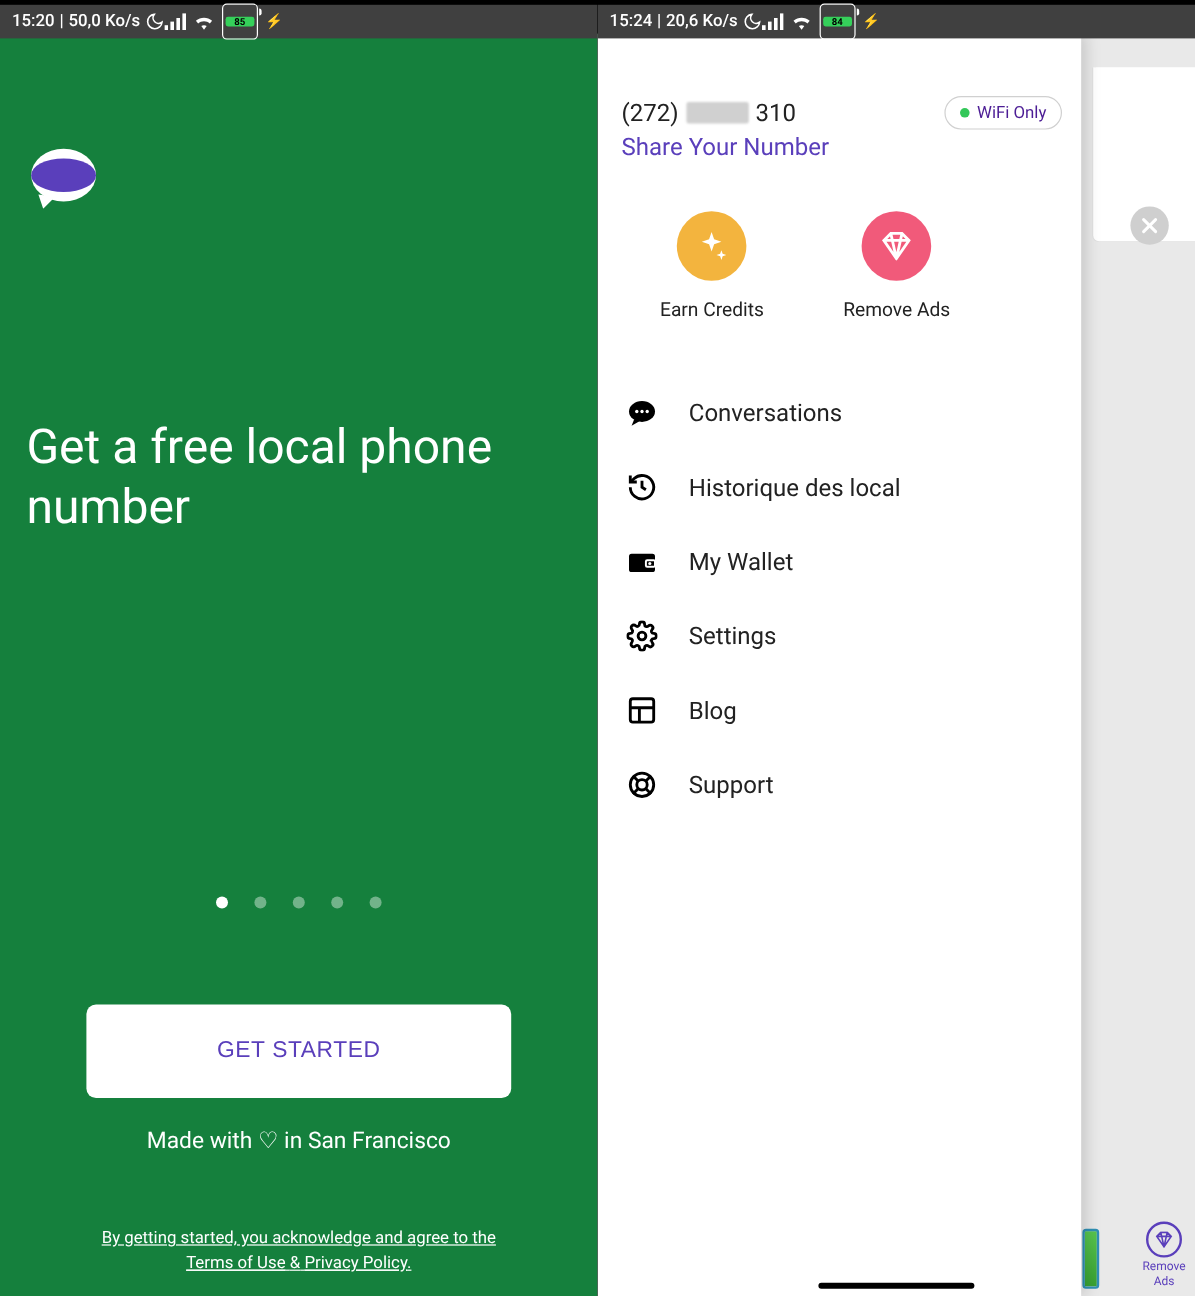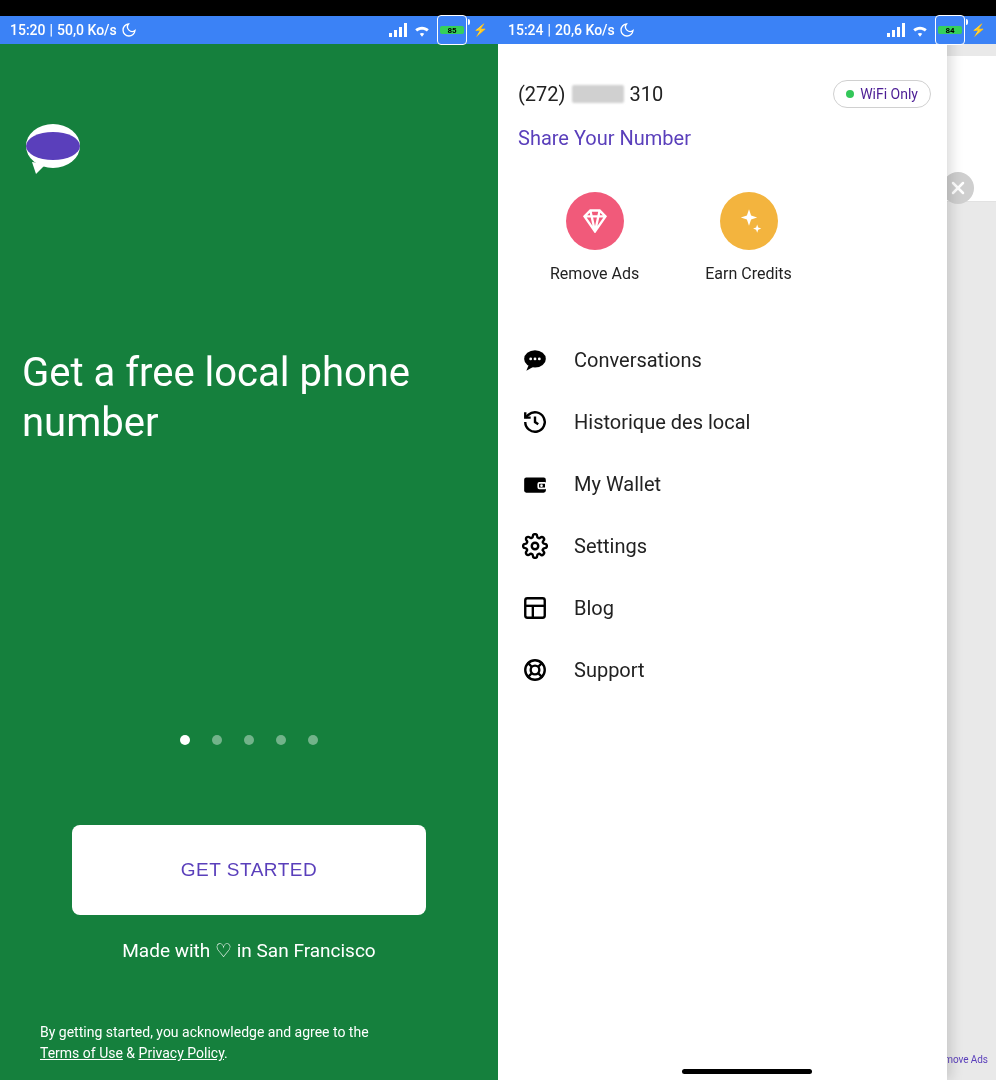--- a/index.html
+++ b/index.html
@@ -12,27 +12,26 @@
     overflow: hidden;
   }
   .screen {
     width: 498px;
     height: 1080px;
     position: relative;
     overflow: hidden;
   }
   .status-bar {
     position: absolute;
-    top: 16px; left: 0; right: 0;
+    top: 4px; left: 0; right: 0;
     height: 28px;
-    background: #3b82f6;
+    background: #404040;
     color: #fff;
     display: flex;
     align-items: center;
-    justify-content: space-between;
     padding: 0 10px;
     font-size: 14px;
     font-weight: 500;
     z-index: 10;
   }
   .status-left { display: flex; align-items: center; gap: 4px; }
   .status-right { display: flex; align-items: center; gap: 6px; }
   .signal svg, .wifi svg, .moon svg, .battery svg { display: block; }
 
   
@@ -65,52 +64,54 @@
     width: 10px; height: 10px;
     border-radius: 50%;
     background: rgba(255,255,255,0.4);
   }
   .dot.active { background: #fff; }
   .get-started {
     background: #fff;
     color: #5a3fbb;
     border: none;
     border-radius: 8px;
-    height: 90px;
+    height: 78px;
     font-size: 19px;
     font-weight: 500;
     letter-spacing: 0.5px;
     margin: 0 50px 24px 50px;
     cursor: pointer;
   }
   .made-with {
     text-align: center;
     font-size: 19px;
     font-weight: 400;
     margin-bottom: 60px;
   }
   .disclaimer {
+    text-align: center;
     font-size: 14px;
     line-height: 1.5;
     margin-bottom: 16px;
     padding: 0 18px;
+    text-decoration: underline;
   }
   .disclaimer a { color: #fff; text-decoration: underline; }
   .disclaimer .amp { text-decoration: none; }
 
   
   .right-back {
     position: absolute;
     top: 28px; left: 0; right: 0; bottom: 0;
     background: #e9e9e9;
   }
   .drawer {
     position: absolute;
     top: 28px; left: 0;
-    width: 449px;
+    width: 403px;
     bottom: 0;
     background: #fff;
     box-shadow: 4px 0 12px rgba(0,0,0,0.15);
     display: flex;
     flex-direction: column;
   }
   .drawer-top {
     padding: 54px 20px 0 20px;
   }
   .phone-number {
@@ -142,21 +143,21 @@
   }
   .wifi-chip::before {
     content: "";
     width: 8px; height: 8px;
     background: #33c759;
     border-radius: 50%;
   }
   .share-link {
     color: #5a3fbb;
     font-size: 20px;
-    margin-top: 20px;
+    margin-top: 4px;
     cursor: pointer;
   }
   .action-row {
     display: flex;
     gap: 66px;
     padding: 42px 0 0 32px;
     margin-bottom: 46px;
   }
   .action-item {
     display: flex;
@@ -206,21 +207,21 @@
     display: flex;
     align-items: center;
     justify-content: center;
     color: #fff;
   }
   .remove-ads-corner {
     position: absolute;
     bottom: 6px;
     right: 8px;
     display: flex;
-    flex-direction: row;
+    flex-direction: column;
     align-items: center;
     gap: 2px;
     font-size: 10px;
     color: #5a3fbb;
   }
   .remove-ads-corner .ring {
     width: 30px; height: 30px;
     border: 2px solid #5a3fbb;
     border-radius: 50%;
     display: flex;
@@ -420,34 +421,34 @@
         <span class="phone-masked"></span>
         <span>310</span>
       </div>
       <div class="share-link">Share Your Number</div>
       <div class="wifi-chip">
         <span>WiFi Only</span>
       </div>
 
       <div class="action-row">
         <div class="action-item">
+          <div class="action-circle circle-orange">
+            <svg width="28" height="28" viewBox="0 0 24 24" fill="#fff">
+                <path d="M12 2l1.8 5.2L19 9l-5.2 1.8L12 16l-1.8-5.2L5 9l5.2-1.8L12 2zM19 15l.9 2.6L22.5 18.5l-2.6.9L19 22l-.9-2.6L15.5 18.5l2.6-.9L19 15z"></path>
+              </svg>
+          </div>
+          <span class="action-label">Earn Credits</span>
+        </div>
+        <div class="action-item">
           <div class="action-circle circle-pink">
             <svg width="28" height="24" viewBox="0 0 24 20" fill="none" stroke="#fff" stroke-width="2">
                 <path d="M3 6 L8 1 L16 1 L21 6 L12 19 Z M3 6 L21 6 M8 1 L12 19 M16 1 L12 19"></path>
               </svg>
           </div>
           <span class="action-label">Remove Ads</span>
-        </div>
-        <div class="action-item">
-          <div class="action-circle circle-orange">
-            <svg width="28" height="28" viewBox="0 0 24 24" fill="#fff">
-                <path d="M12 2l1.8 5.2L19 9l-5.2 1.8L12 16l-1.8-5.2L5 9l5.2-1.8L12 2zM19 15l.9 2.6L22.5 18.5l-2.6.9L19 22l-.9-2.6L15.5 18.5l2.6-.9L19 15z"></path>
-              </svg>
-          </div>
-          <span class="action-label">Earn Credits</span>
         </div>
       </div>
     </div>
 
     <div class="menu">
       <div class="menu-item">
         <span class="menu-icon">
           <svg width="26" height="26" viewBox="0 0 24 24" fill="#000">
               <ellipse cx="12" cy="11" rx="10" ry="8"></ellipse>
               <path d="M6 17 L4 22 L11 18 Z"></path>

